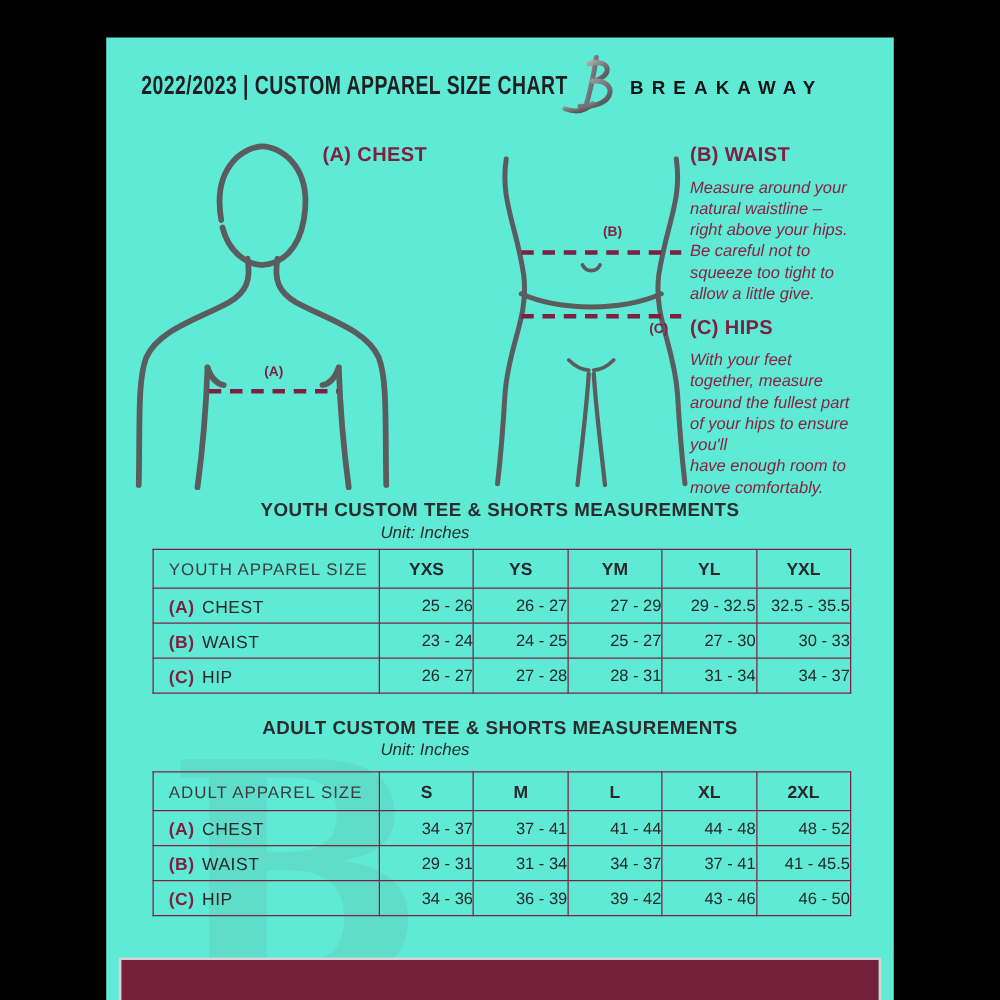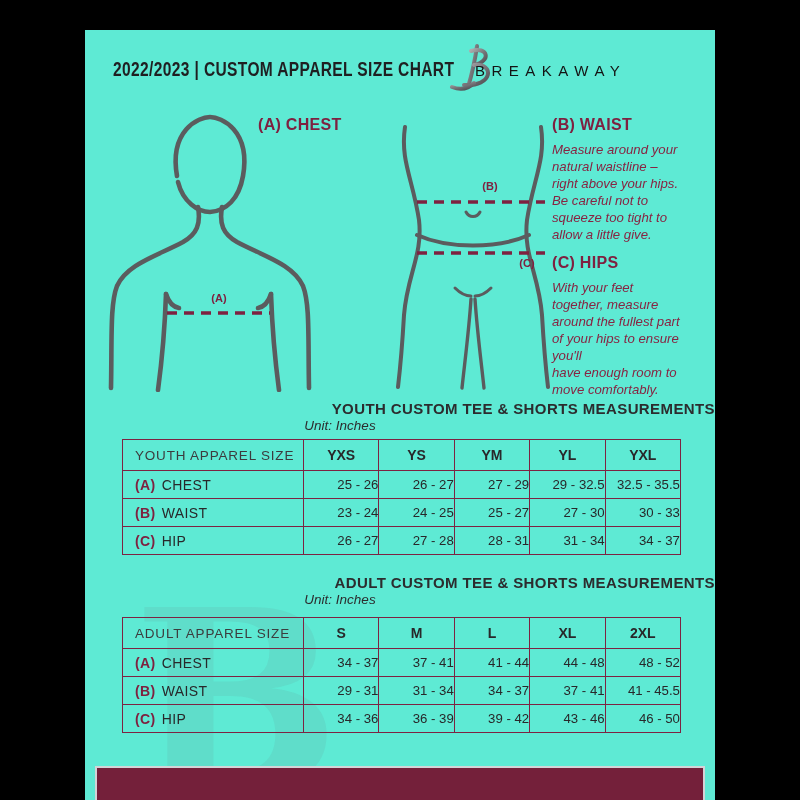--- a/index.html
+++ b/index.html
@@ -13,21 +13,21 @@
     position:absolute;left:85px;top:0;width:630px;height:800px;
     background:#5eead4;overflow:hidden;margin-top:30px;
   }
   
   .header-title{
     position:absolute;left:28px;top:27px;font-size:21px;font-weight:bold;
     color:#1F1F21;letter-spacing:0.5px;white-space:nowrap;
     transform:scaleX(0.74);transform-origin:left top;
   }
   .brand{
-    position:absolute;left:390px;top:32px;font-size:15px;font-weight:normal;
+    position:absolute;left:419px;top:32px;font-size:15px;font-weight:bold;
     letter-spacing:6.5px;color:#141414;white-space:nowrap;
   }
   #logo-mark{position:absolute;left:364px;top:12px;}
   
   .sec-heading{
     position:absolute;font-size:16px;font-weight:bold;color:#7E2140;
     letter-spacing:0.3px;white-space:nowrap;
   }
   .sec-body{
     position:absolute;font-size:13.2px;font-style:italic;line-height:17px;
@@ -44,21 +44,21 @@
   #fig-hips{position:absolute;left:308px;top:95px;}
   .measure-label{
     position:absolute;font-size:11px;font-weight:bold;color:#7E2140;
     width:34px;text-align:center;
   }
   #label-a{left:117px;top:262px;}
   #label-b{left:388px;top:150px;}
   #label-c{left:425px;top:227px;}
   
   .tbl-title{
-    position:absolute;left:0;width:630px;text-align:right;
+    position:absolute;left:0;width:630px;text-align:center;
     font-size:15px;font-weight:bold;color:#2C2C2E;letter-spacing:0.4px;
   }
   .tbl-unit{
     position:absolute;left:0;width:510px;text-align:center;
     font-size:13.5px;font-style:italic;color:#2C2C2E;
   }
   #youth-title{top:370px;} #youth-unit{top:388px;}
   #adult-title{top:544px;} #adult-unit{top:562px;}
   table.size{
     position:absolute;left:37px;width:558px;border-collapse:collapse;

